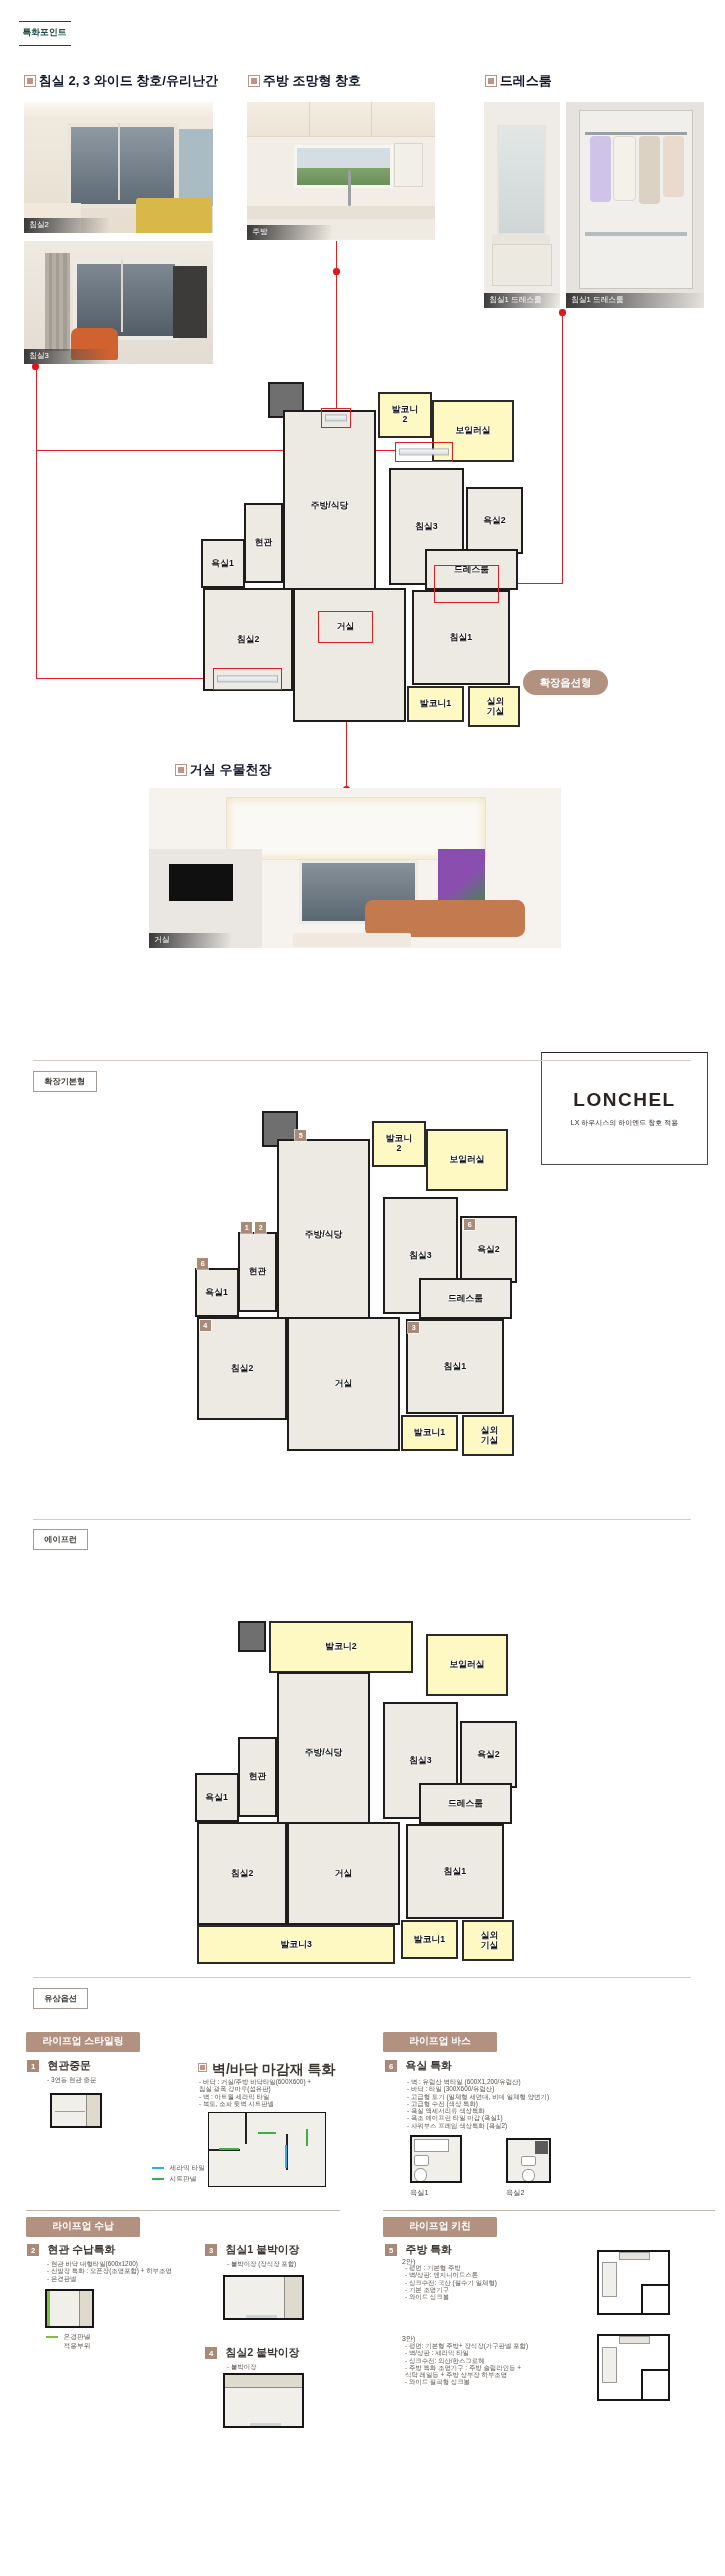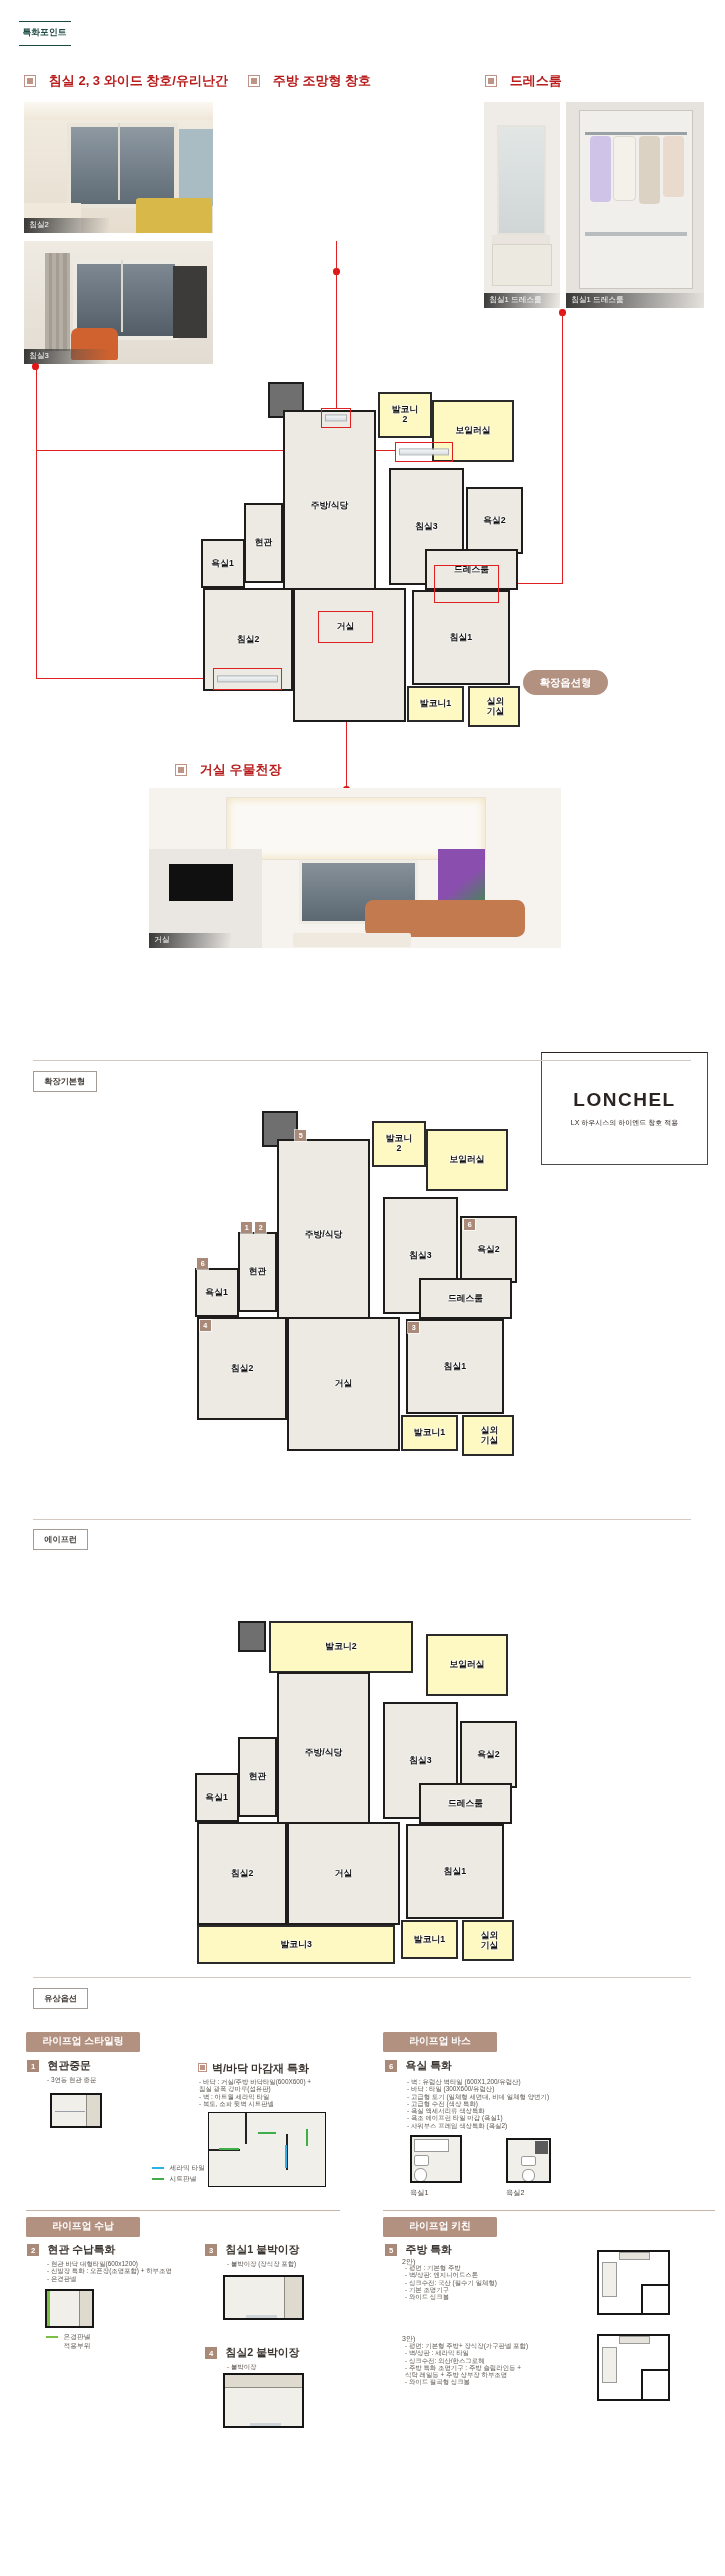--- a/index.html
+++ b/index.html
@@ -3,21 +3,21 @@
 <meta charset="utf-8">
 <style>
   html,body{margin:0;padding:0;background:#fff;}
   #page{position:relative;width:725px;height:2666px;background:#ffffff;
         font-family:"Liberation Sans","DejaVu Sans",sans-serif;overflow:hidden;}
   .abs{position:absolute;}
   
   .top-label{border-top:1px solid #1c4a43;border-bottom:1px solid #1c4a43;
              width:52px;text-align:center;padding:5.7px 0;font-size:8.8px;font-weight:bold;color:#1c4a43;}
   
-  .sec-title{display:flex;align-items:center;gap:13px;font-size:13px;font-weight:bold;color:#b91c1c;white-space:nowrap;}
+  .sec-title{display:flex;align-items:center;gap:3px;font-size:13px;font-weight:bold;color:#0f172a;white-space:nowrap;}
   .sq-icon{width:9.8px;height:9.8px;border:1px solid #c09387;position:relative;flex:0 0 auto;}
   .sq-icon::after{content:"";position:absolute;inset:2.1px;background:#c09387;}
   .sq-icon.small{width:6.7px;height:6.7px;border-width:1px;}
   .sq-icon.small::after{inset:1px;}
   
   .photo{position:absolute;overflow:hidden;background:#e8e2d8;}
   .photo-cap{position:absolute;left:0;bottom:0;padding:2.1px 6.2px 2.6px 5.2px;min-width:45%;box-sizing:border-box;
              background:linear-gradient(100deg,rgba(25,25,25,.85),rgba(80,80,80,.45) 60%,rgba(120,120,120,0));
              color:#fff;font-size:7.7px;text-align:left;}
   
@@ -103,20 +103,31 @@
 
   <div class="photo" style="left:24px;top:241px;width:189px;height:123px;background:linear-gradient(#efeae2,#e2dcd2);">
     <div class="deco" style="left:20.6px;top:12.4px;width:25px;height:98px;background:repeating-linear-gradient(90deg,#b5aea4 0 4.1px,#a49d93 4.1px 7.2px);"></div>
     <div class="deco" style="left:49px;top:18.5px;width:98px;height:72px;border:4.1px solid #eceae2;background:linear-gradient(#7d8892,#525d67);"></div>
     <div class="deco" style="left:97px;top:18.5px;width:2.1px;height:72px;background:#dcd8cf;"></div>
     <div class="deco" style="left:149px;top:25px;width:34px;height:72px;background:#3d3b3a;"></div>
     <div class="deco" style="left:47px;top:87px;width:47px;height:32px;background:#d0622f;border-radius:7.2px 7.2px 2.1px 2.1px;"></div>
     <div class="photo-cap">침실3</div>
   </div>
 
+  <div class="photo" style="left:247px;top:102px;width:188px;height:138px;background:#f2eee7;">
+    <div class="deco" style="left:0;top:0;width:100%;height:34px;background:linear-gradient(#f3ede2,#ece4d6);border-bottom:1.5px solid #e0d7c8;"></div>
+    <div class="deco" style="left:62px;top:0;width:1px;height:34px;background:#ddd4c5;"></div>
+    <div class="deco" style="left:124px;top:0;width:1px;height:34px;background:#ddd4c5;"></div>
+    <div class="deco" style="left:47px;top:43px;width:93px;height:37px;border:3.1px solid #f7f5ef;background:linear-gradient(#d4dde2 55%,#7fa36b 55%,#6c9059);"></div>
+    <div class="deco" style="left:147px;top:41px;width:27px;height:42px;background:#f2efe8;border:1px solid #dcd6ca;"></div>
+    <div class="deco" style="left:101px;top:68px;width:3.1px;height:36px;background:#9aa0a4;border-radius:1.5px;"></div>
+    <div class="deco" style="left:0;top:104px;width:100%;height:13.4px;background:#e7e1d5;"></div>
+    <div class="deco" style="left:0;top:117px;width:100%;height:20px;background:#f0ebe2;"></div>
+    <div class="photo-cap">주방</div>
+  </div>
 
   <div class="photo" style="left:484px;top:102px;width:76px;height:206px;background:#efece7;">
     <div class="deco" style="left:13.4px;top:23px;width:45px;height:106px;background:linear-gradient(#e2e7e6,#cfd6d5);border:2.6px solid #e6e3dc;"></div>
     <div class="deco" style="left:8.2px;top:133px;width:58px;height:9.3px;background:#e9e5de;"></div>
     <div class="deco" style="left:8.2px;top:142px;width:58px;height:40px;background:#ece9e1;border:0.5px solid #d8d3c9;"></div>
     <div class="photo-cap" style="min-width:100%;">침실1 드레스룸</div>
   </div>
 
   <div class="photo" style="left:566px;top:102px;width:138px;height:206px;background:#e6e3de;">
     <div class="deco" style="left:13.4px;top:8.2px;width:112px;height:177px;background:#f1efeb;border:1.5px solid #c9c5bf;"></div>
@@ -331,21 +342,21 @@
     <span class="opt-title">현관중문</span>
   </div>
   <div class="bullets" style="left:47px;top:2076px;">- 3연동 현관 중문</div>
   <div class="mini" style="left:50px;top:2093px;width:52px;height:35px;">
     <div class="band" style="right:0;top:0;width:13.4px;height:100%;border-left:1px solid #8f8a82;"></div>
     <div class="wline" style="left:3.1px;top:15.5px;width:30px;height:1px;"></div>
   </div>
 
   <div class="opt-head" style="left:198px;top:2061px;gap:5.2px;">
     <span class="sq-icon small" style="margin-top:2.1px;"></span>
-    <span class="opt-title" style="font-size:11px;">벽/바닥 마감재 특화</span>
+    <span class="opt-title" style="font-size:14px;">벽/바닥 마감재 특화</span>
   </div>
   <div class="bullets" style="left:199px;top:2078px;">- 바닥 : 거실/주방 바닥타일(600X600) +
    침실 광폭 강마루(섬유판)
 - 벽 : 아트월 세라믹 타일
 - 복도, 소파 뒷벽 시트판넬</div>
   <div class="legend-row" style="left:152px;top:2164px;">
     <span class="dash blue"></span>
     <span>세라믹 타일</span>
   </div>
   <div class="legend-row" style="left:152px;top:2175px;">

